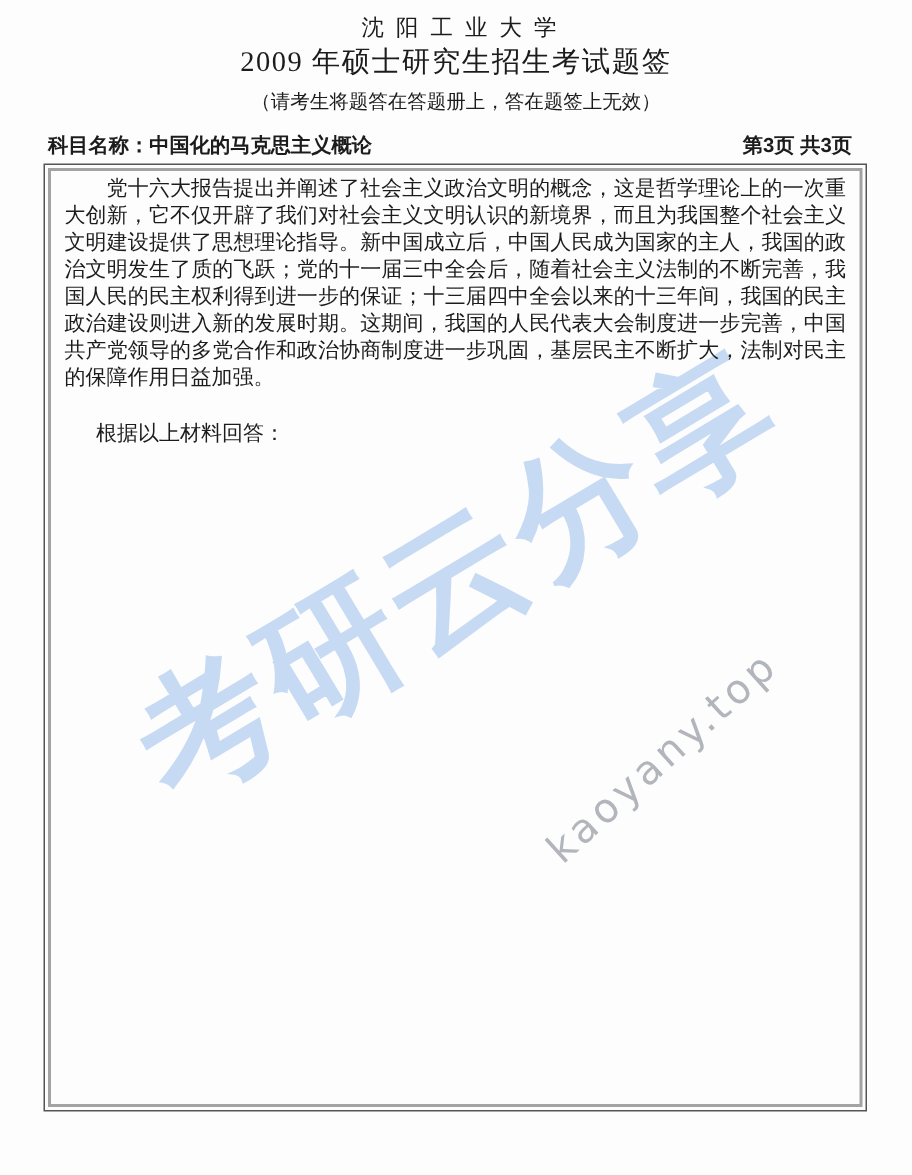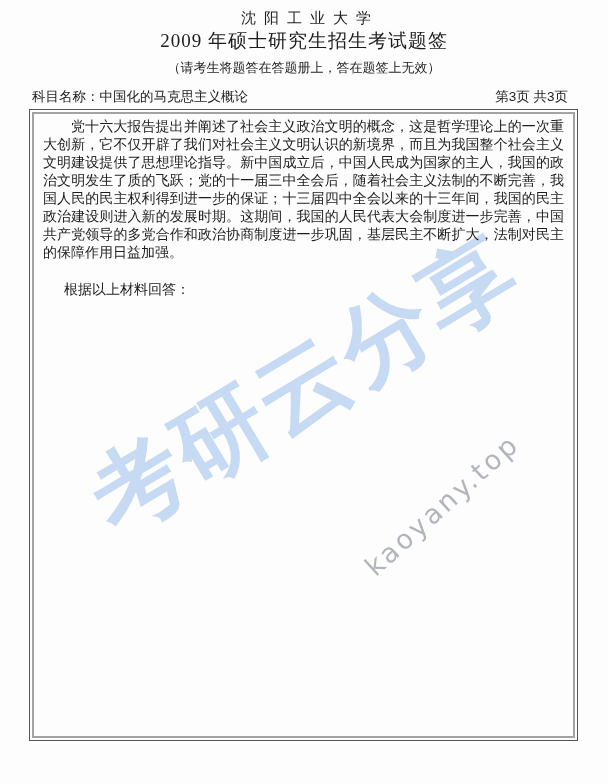--- a/index.html
+++ b/index.html
@@ -68,21 +68,21 @@
   .subject-row {
     position: absolute;
     left: 32px;
     right: 40px;
     top: 88px;
     z-index: 1;
     display: flex;
     justify-content: space-between;
     align-items: baseline;
     font-family: "Liberation Sans", "DejaVu Sans", sans-serif;
-    font-weight: normal;
+    font-weight: bold;
     font-size: 13.5px;
   }
 
   
   .frame-outer {
     position: absolute;
     left: 29px;
     top: 109px;
     right: 30px;
     bottom: 42px;

